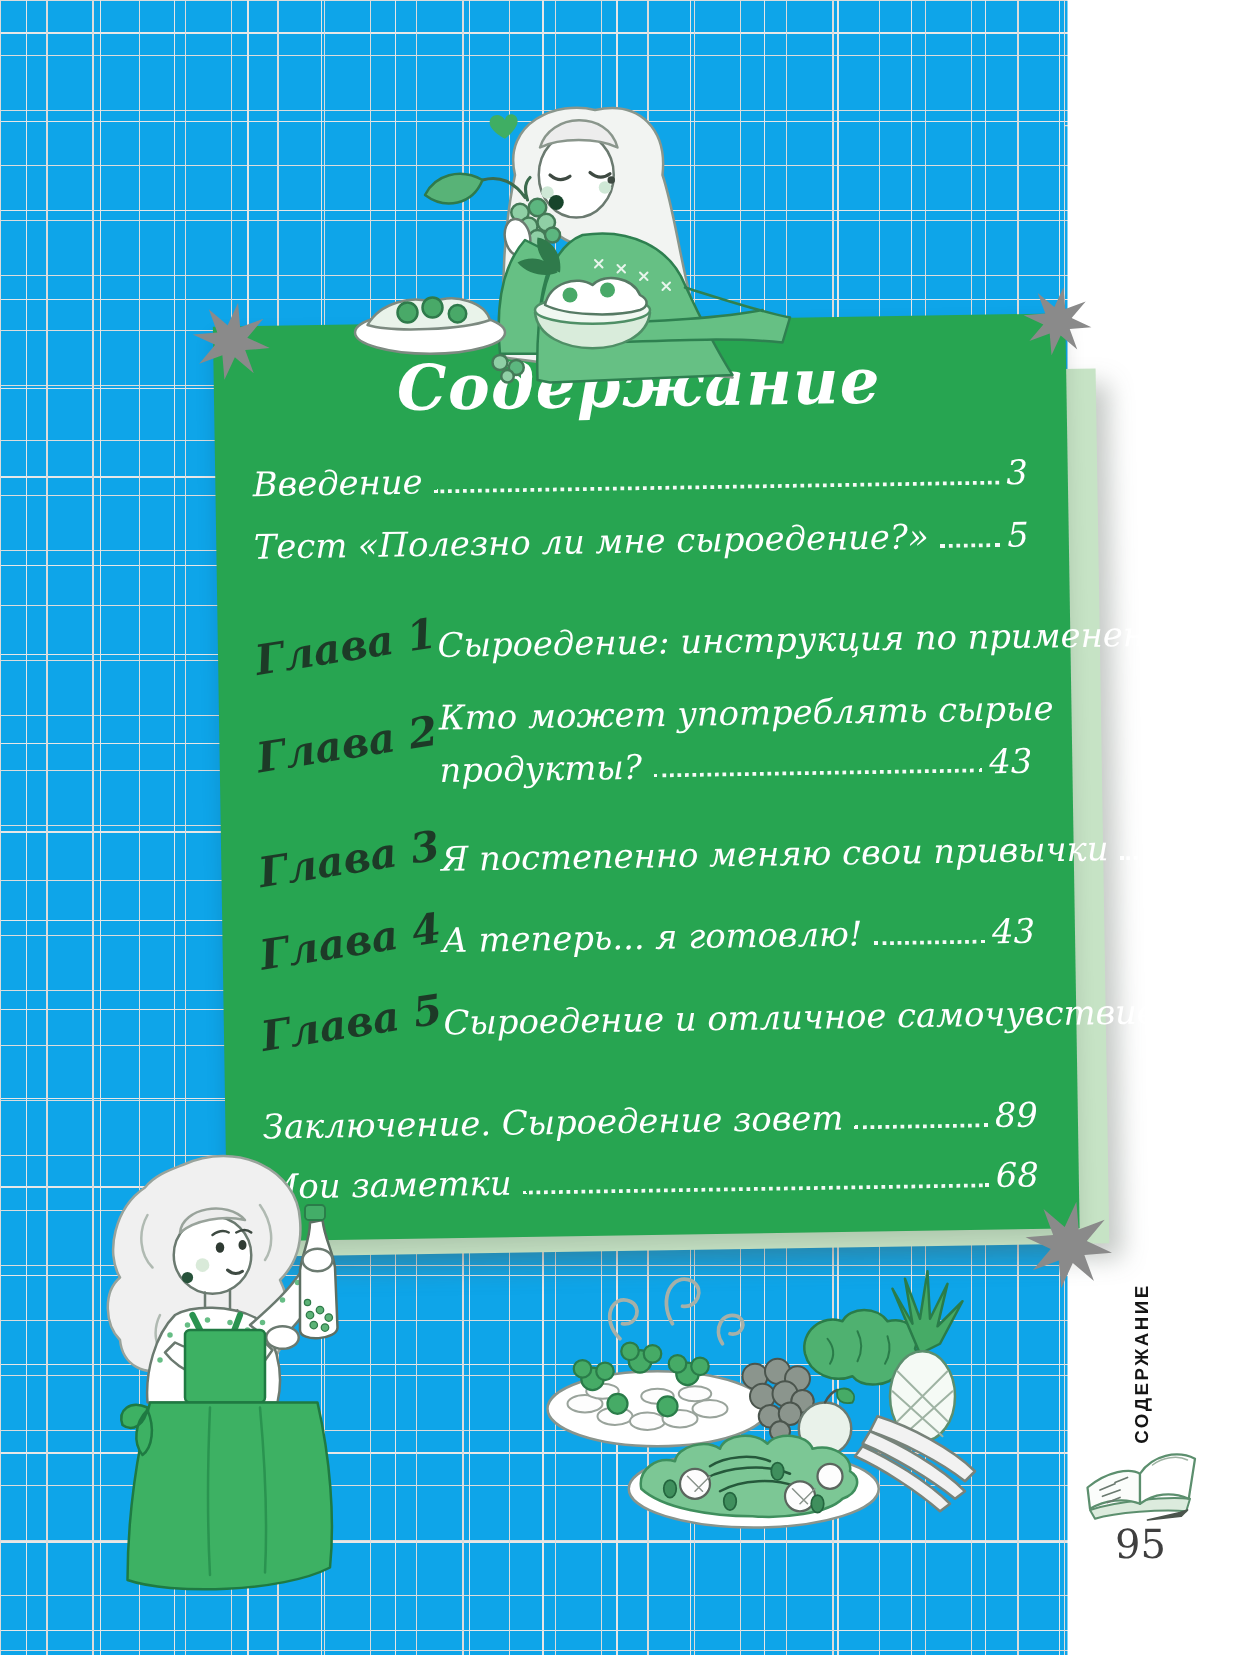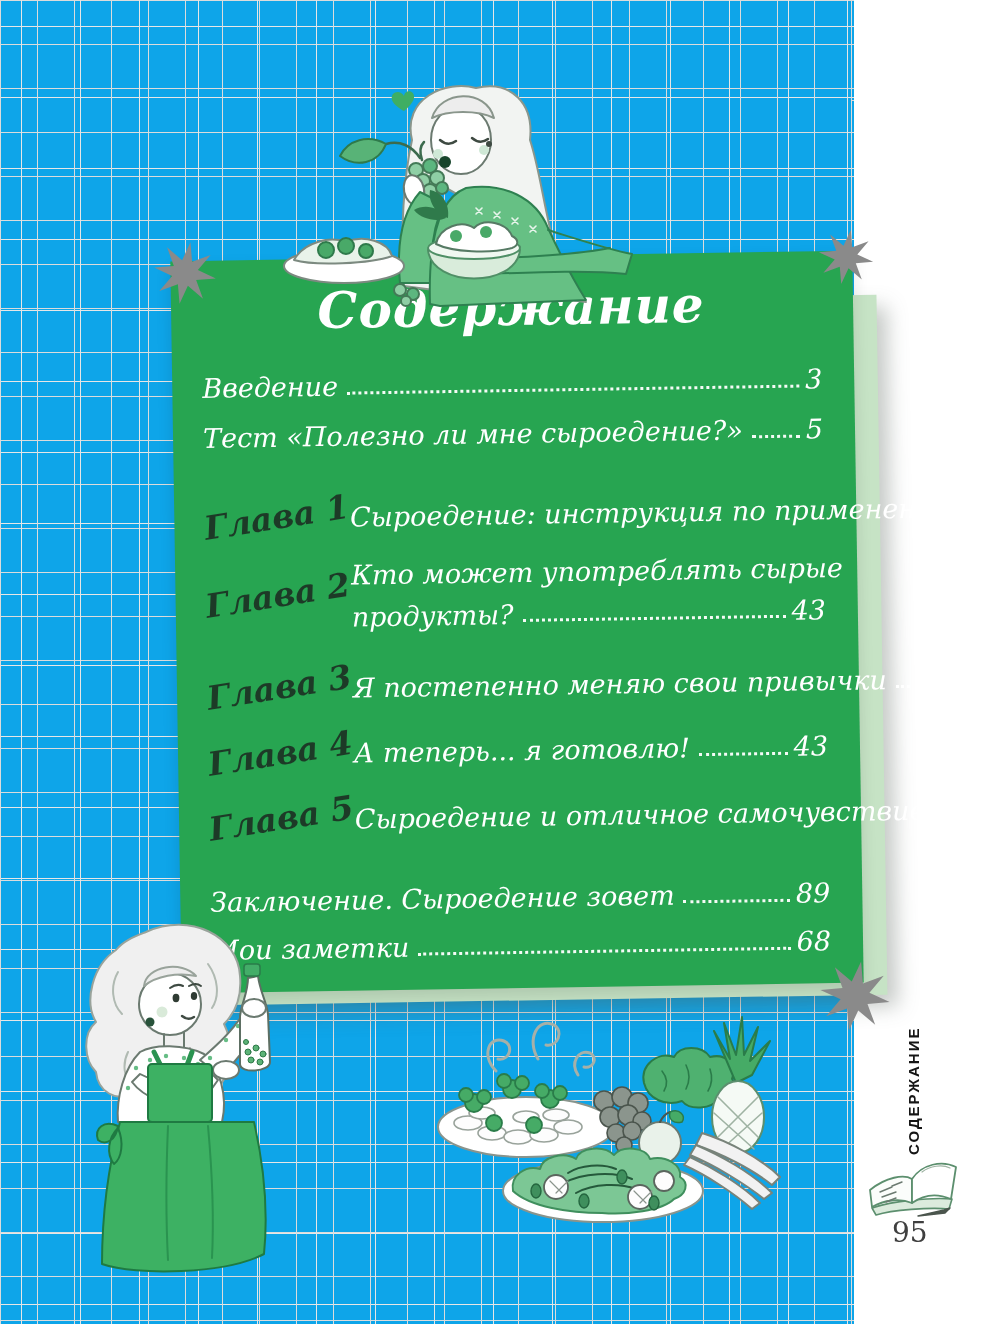--- a/index.html
+++ b/index.html
@@ -46,21 +46,21 @@
   .ch5{margin-top:24px;}
   .r-c0{margin-top:44px;}
   .r-c1{margin-top:14px;}
 
   .star{position:absolute;}
   .v-label{position:absolute;left:905px;top:1015px;height:140px;
     writing-mode:vertical-rl;transform:rotate(180deg);
     font-family:"Liberation Sans", sans-serif;font-size:15px;font-weight:bold;
     letter-spacing:2px;color:#151515;}
   .page-num{position:absolute;left:892px;top:1216px;font-family:"DejaVu Serif", serif;
-    font-size:28px;color:#3f3f3f;}
+    font-size:32px;color:#3f3f3f;}
   .illus{position:absolute;}
 </style>
 </head>
 <body>
 
 <div class="stage">
   <div class="grid"></div>
   <div class="margin-hline"></div>
   <div class="right-margin"></div>
 

